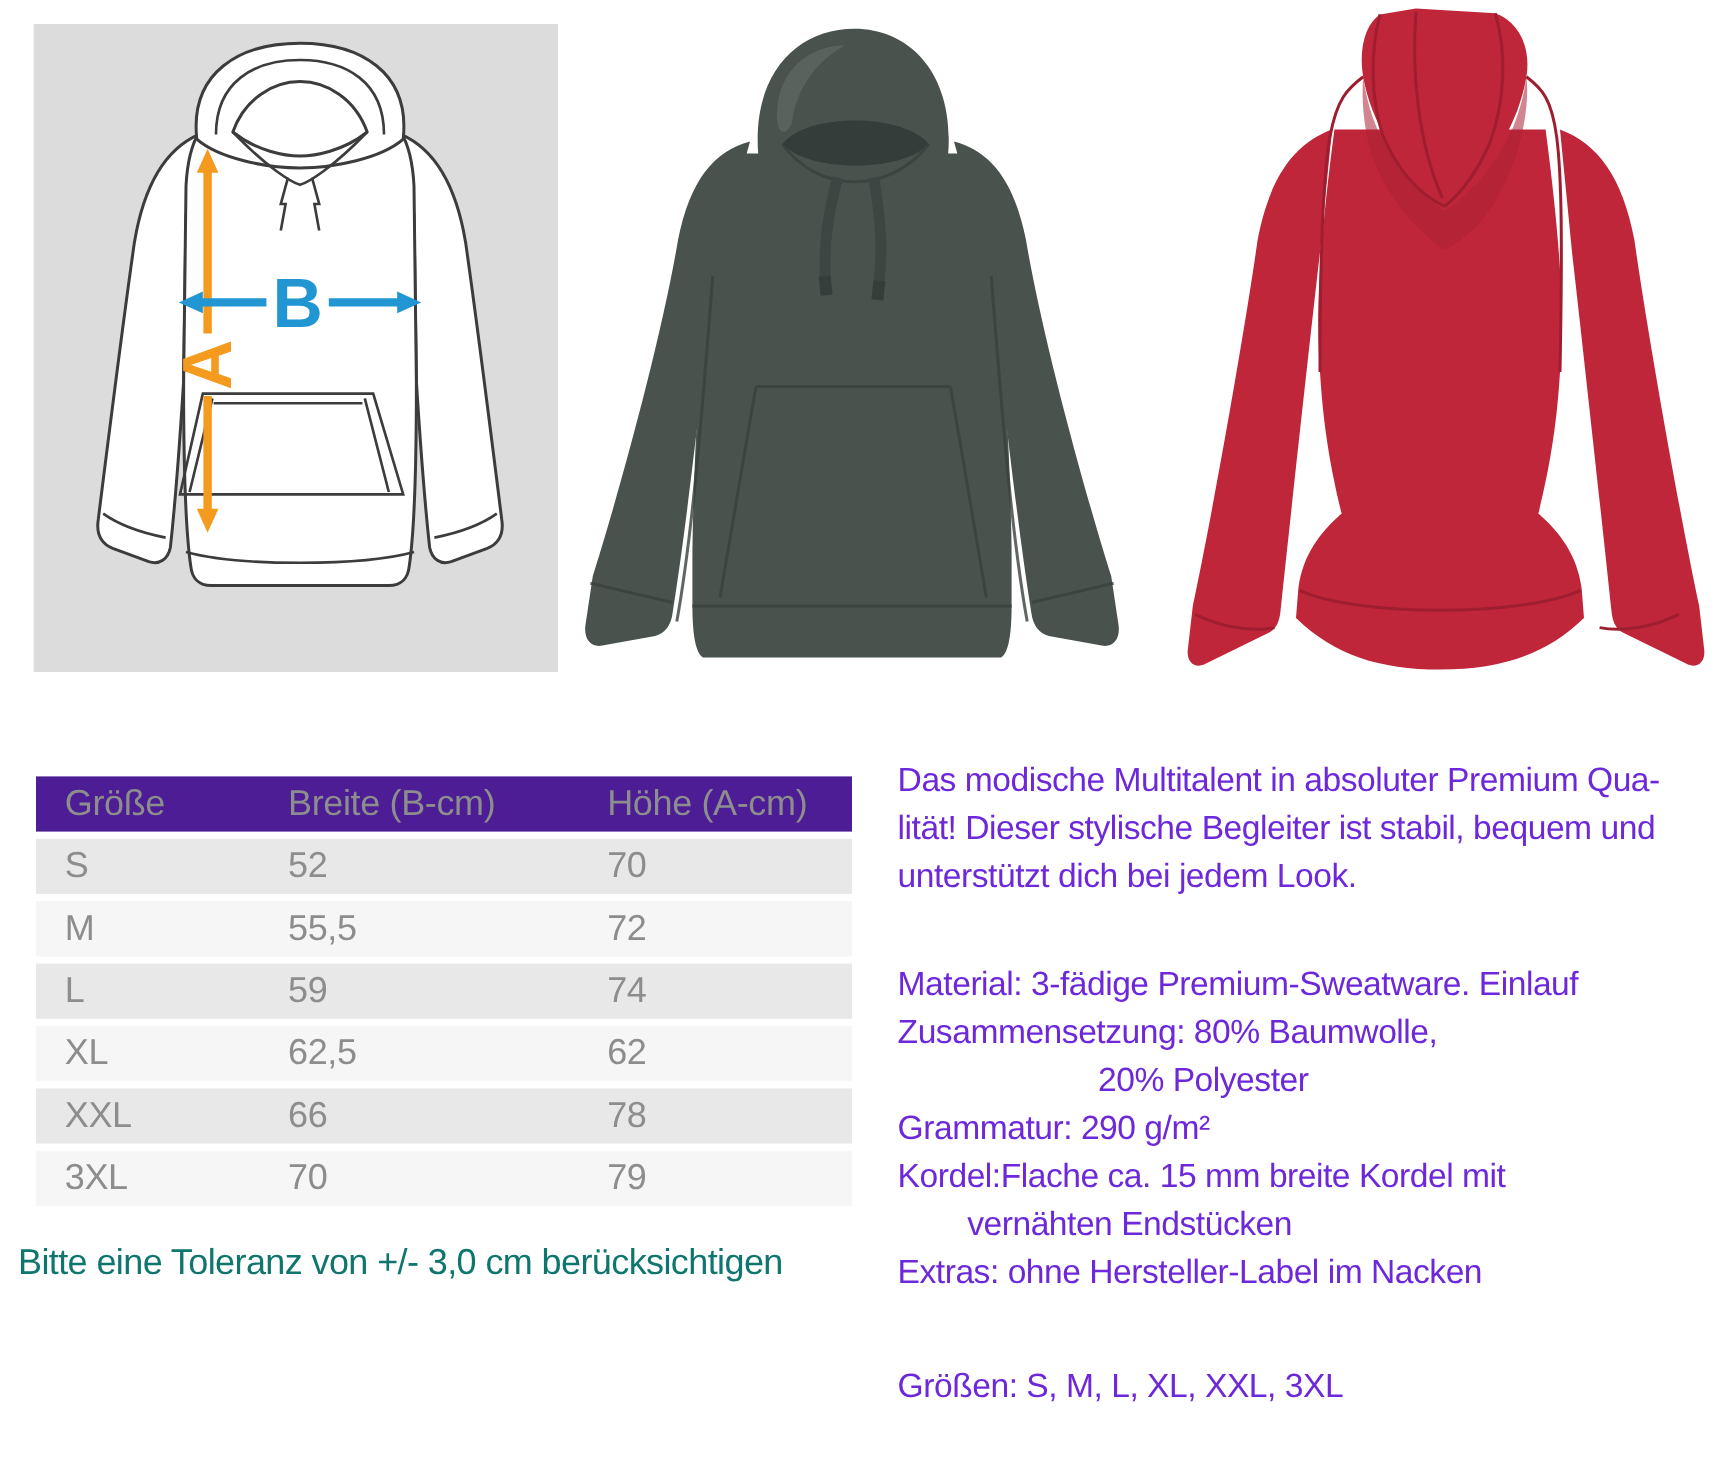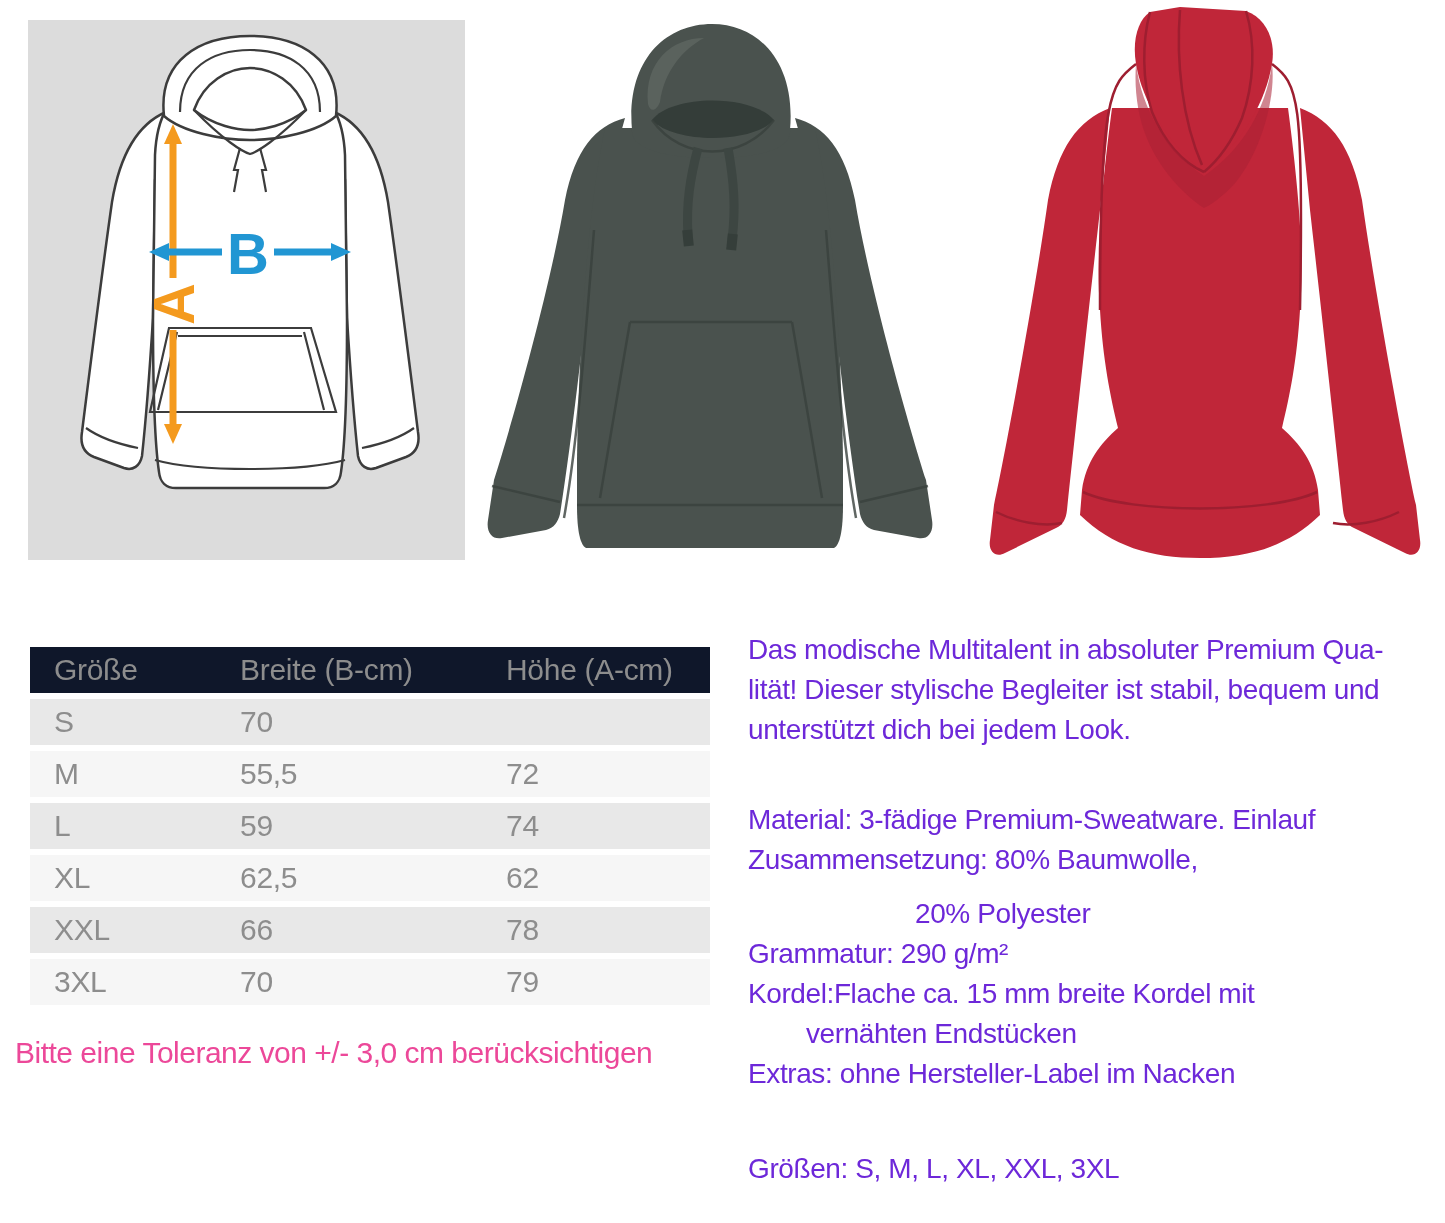--- a/index.html
+++ b/index.html
@@ -11,37 +11,37 @@
   .img-panel{position:absolute;}
   #diagram-panel{left:28px;top:20px;width:437px;height:540px;background:#dcdcdc;}
   #front-hoodie-panel{left:480px;top:0px;width:460px;height:580px;}
   #back-hoodie-panel{left:950px;top:0px;width:495px;height:580px;}
   .img-panel svg{display:block;width:100%;height:100%;}
 
   
   #size-table{position:absolute;left:30px;top:647px;width:680px;
     font-size:30px;color:#8d8d8d;letter-spacing:-0.3px;}
   .t-row{display:flex;align-items:center;height:46px;margin-bottom:6px;}
-  .t-row.header{background:#0f172a;}
+  .t-row.header{background:#4c1d95;}
   .t-row.dark{background:#e8e8e8;}
   .t-row.light{background:#f6f6f6;}
   .t-c1{width:186px;padding-left:24px;}
   .t-c2{width:266px;}
   .t-c3{flex:1;}
 
   
   #tolerance-note{position:absolute;left:15px;top:1036px;
-    font-size:30px;color:#ec4899;letter-spacing:-0.5px;white-space:nowrap;}
+    font-size:30px;color:#0f766e;letter-spacing:-0.5px;white-space:nowrap;}
 
   
   #description-block{position:absolute;left:748px;top:630px;width:690px;
     font-size:28px;line-height:40px;color:#6d28d9;letter-spacing:-0.4px;}
   .d-line{white-space:nowrap;}
   .d-indent-1{padding-left:75px;}
-  .d-indent-2{padding-left:167px;margin-top:14px;}
+  .d-indent-2{padding-left:167px;}
   .d-indent-3{padding-left:58px;}
   .d-spacer-1{height:50px;}
   .d-spacer-2{height:55px;}
 </style>
 </head>
 <body>
 
 <div class="img-panel" id="diagram-panel">
   <svg viewBox="0 0 437 540">
 
@@ -150,20 +150,21 @@
 </div>
 
 <div id="size-table">
   <div class="t-row header">
     <div class="t-c1">Größe</div>
     <div class="t-c2">Breite (B-cm)</div>
     <div class="t-c3">Höhe (A-cm)</div>
   </div>
   <div class="t-row dark">
     <div class="t-c1">S</div>
+    <div class="t-c2">52</div>
     <div class="t-c3">70</div>
   </div>
   <div class="t-row light">
     <div class="t-c1">M</div>
     <div class="t-c2">55,5</div>
     <div class="t-c3">72</div>
   </div>
   <div class="t-row dark">
     <div class="t-c1">L</div>
     <div class="t-c2">59</div>

